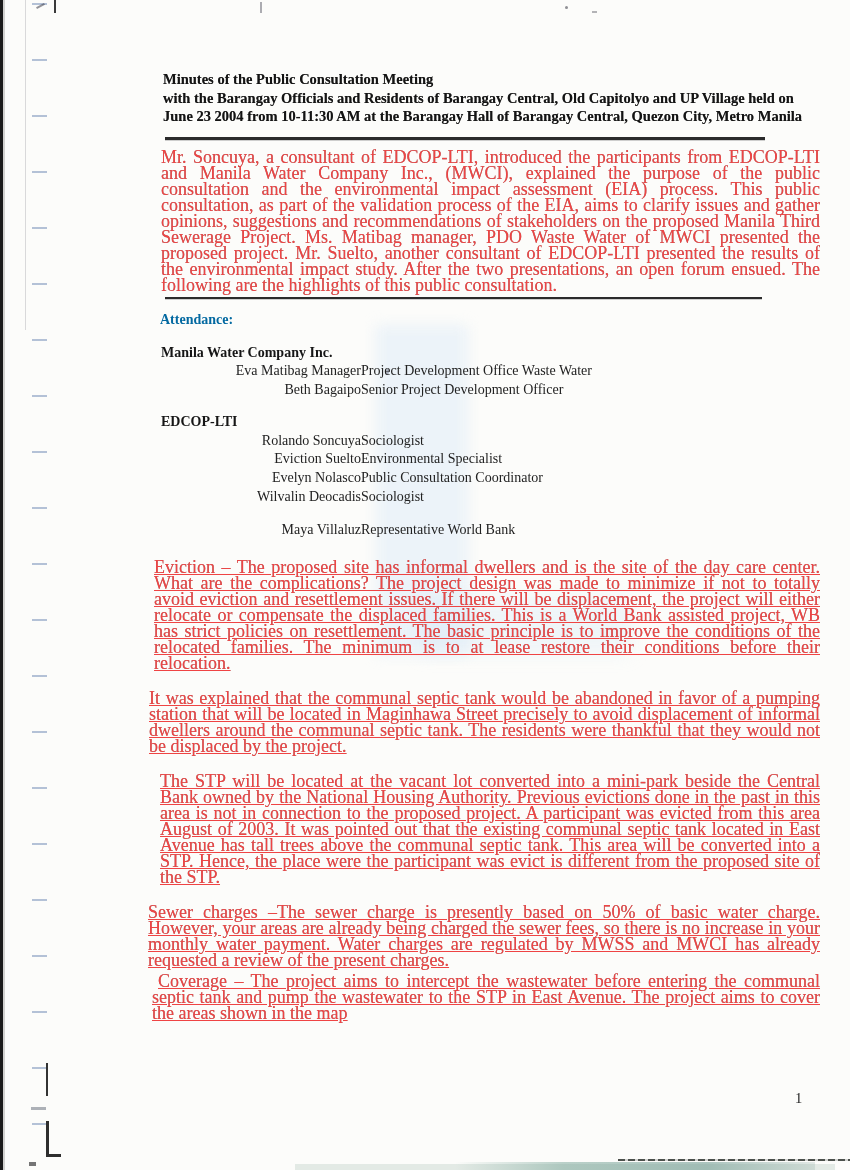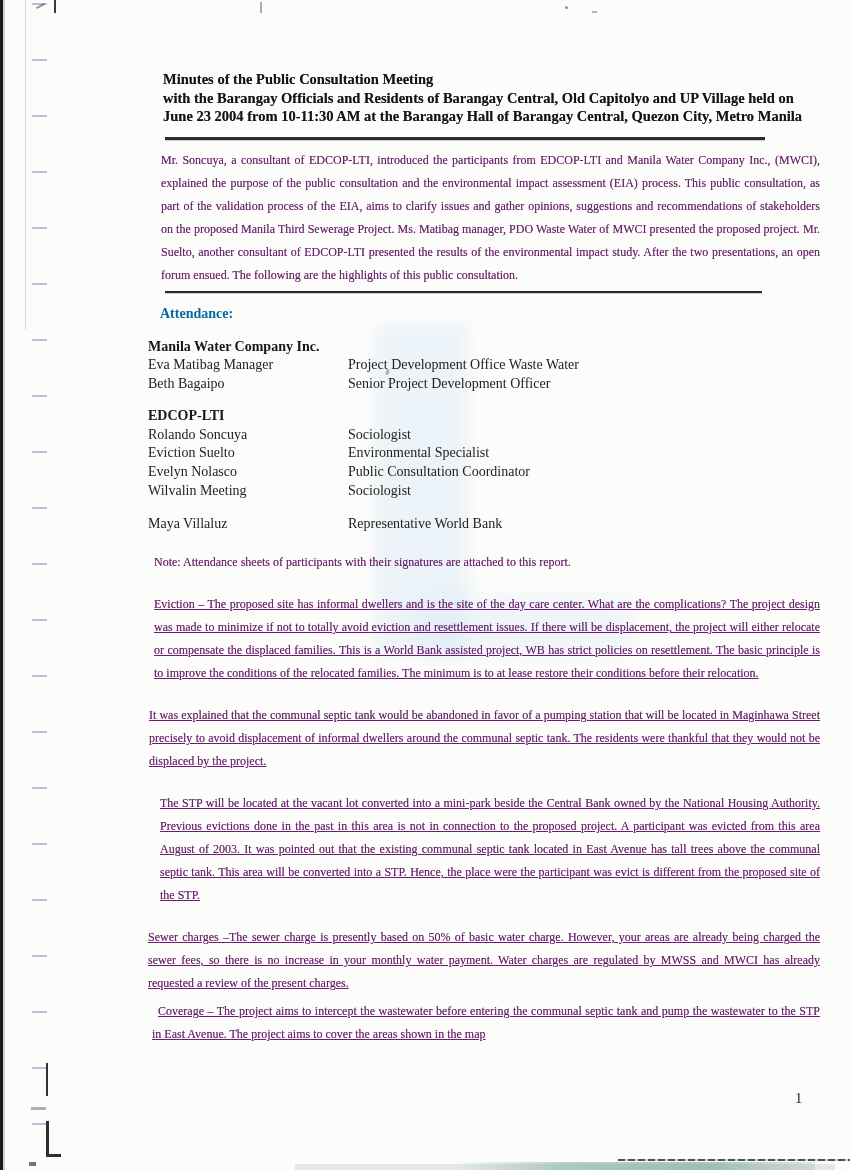--- a/index.html
+++ b/index.html
@@ -53,31 +53,31 @@
   }
 
   
   .content { position: absolute; left: 148px; top: 70px; width: 672px; }
   .title-block { margin-left: 15px; font-weight: bold; font-size: 14.5px; line-height: 18.6px; color: #141414; }
   .title-block div { text-shadow: 0 0 0.4px rgba(0,0,0,0.5); }
   .hrule { background: #2b2b2b; height: 3px; box-shadow: 0 1px 0 rgba(0,0,0,0.18); }
   .hrule-1 { margin: 11px 0 0 17px; width: 600px; }
   .hrule-2 { margin: 4px 0 0 17px; width: 597px; height: 2px; }
   p, .bodytext {
-    font-size: 12px; line-height: 23px; margin: 0;
-    text-align: justify; color: #701a75;
+    font-size: 18px; line-height: 16px; margin: 0;
+    text-align: justify; color: #ef4444;
     text-shadow: 0 0 0.35px rgba(0,0,0,0.45);
   }
   .intro { margin: 9px 0 0 13px; width: 659px; }
   .att-heading { margin: 13px 0 0 12px; font-weight: bold; font-size: 14px; color: #0369a1; }
-  .att-group { margin-left: 0; }
+  .att-group { margin-left: 13px; }
   .att-org { font-weight: bold; font-size: 14px; line-height: 18.7px; color: #161616; }
   .g1 { margin-top: 16px; } .g2 { margin-top: 13px; } .g3 { margin-top: 15px; }
   .att-row { font-size: 14px; line-height: 18.7px; }
-  .att-name { display: inline-block; width: 200px; }
+  .att-name { display: inline-block; width: 200px; text-align: right; }
   .note-line { margin: 17px 0 0 6px; text-align: left; }
   .para { margin-top: 19px; text-decoration: underline; }
   .p-eviction { margin-left: 6px; }
   .p-septic { margin-left: 1px; }
   .p-stp { margin-left: 12px; }
   .p-sewer { margin-left: 0; }
   .p-coverage { margin-left: 4px; text-indent: 6px; margin-top: 5px; }
   .page-number { position: absolute; left: 795px; top: 1090px; font-size: 14.5px; color: #1d1d1d; }
 </style>
 </head>
@@ -134,31 +134,30 @@
     <div class="att-row">
       <span class="att-name">Rolando Soncuya</span><span>Sociologist</span>
     </div>
     <div class="att-row">
       <span class="att-name">Eviction Suelto</span><span>Environmental Specialist</span>
     </div>
     <div class="att-row">
       <span class="att-name">Evelyn Nolasco</span><span>Public Consultation Coordinator</span>
     </div>
     <div class="att-row">
-      <span class="att-name">Wilvalin Meeting</span><span>Sociologist</span>
+      <span class="att-name">Wilvalin Deocadis</span><span>Sociologist</span>
     </div>
   </div>
 
   <div class="att-group g3">
     <div class="att-row">
       <span class="att-name">Maya Villaluz</span><span>Representative World Bank</span>
     </div>
   </div>
 
-  <p class="bodytext note-line">Note: Attendance sheets of participants with their signatures are attached to this report.</p>
 
   <p class="para p-eviction">Eviction – The proposed site has informal dwellers and is the site of the day care center.  What are the complications?  The project design was made to minimize if not to totally avoid eviction and resettlement issues.  If there will be displacement, the project will either relocate or compensate the displaced families.  This is a World Bank assisted project, WB has strict policies on resettlement. The basic principle is to improve the conditions of the relocated families.  The minimum is to at lease restore their conditions before their relocation.</p>
   <p class="para p-septic">It was explained that the communal septic tank would be abandoned in favor of a pumping station that will be located in Maginhawa Street precisely to avoid displacement of informal dwellers around the communal septic tank. The residents were thankful that they would not be displaced by the project.</p>
   <p class="para p-stp">The STP will be located at the vacant lot converted into a mini-park beside the Central Bank owned by the National Housing Authority.  Previous evictions done in the past in this area is not in connection to the proposed project.  A participant was evicted from this area August of 2003.  It was pointed out that the existing communal septic tank located in East Avenue has tall trees above the communal septic tank.  This area will be converted into a STP.  Hence, the place were the participant was evict is different from the proposed site of the STP.</p>
   <p class="para p-sewer">Sewer charges –The sewer charge is presently based on 50% of basic water charge.  However, your areas are already being charged the sewer fees, so there is no increase in your monthly water payment.  Water charges are regulated by MWSS and MWCI has already requested a review of the present charges.</p>
   <p class="para p-coverage">Coverage – The project aims to intercept the wastewater before entering the communal septic tank and pump the wastewater to the STP in East Avenue.  The project aims to cover the areas shown in the map</p>
 
 </div>
 
 <div class="page-number">1</div>

